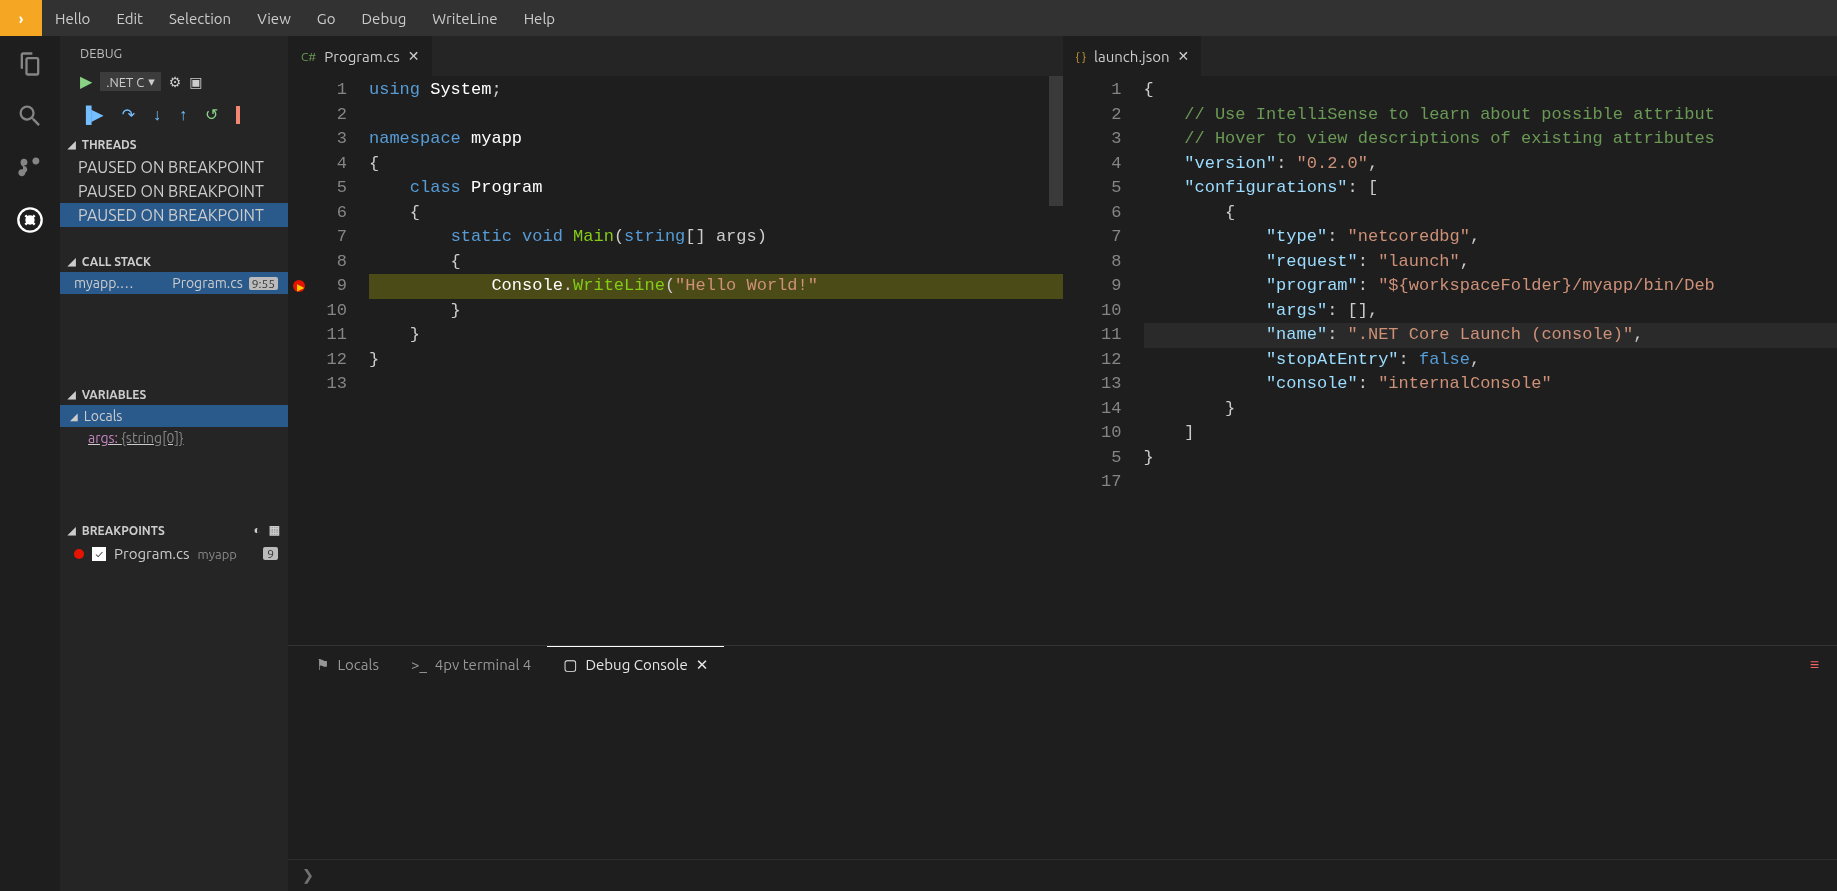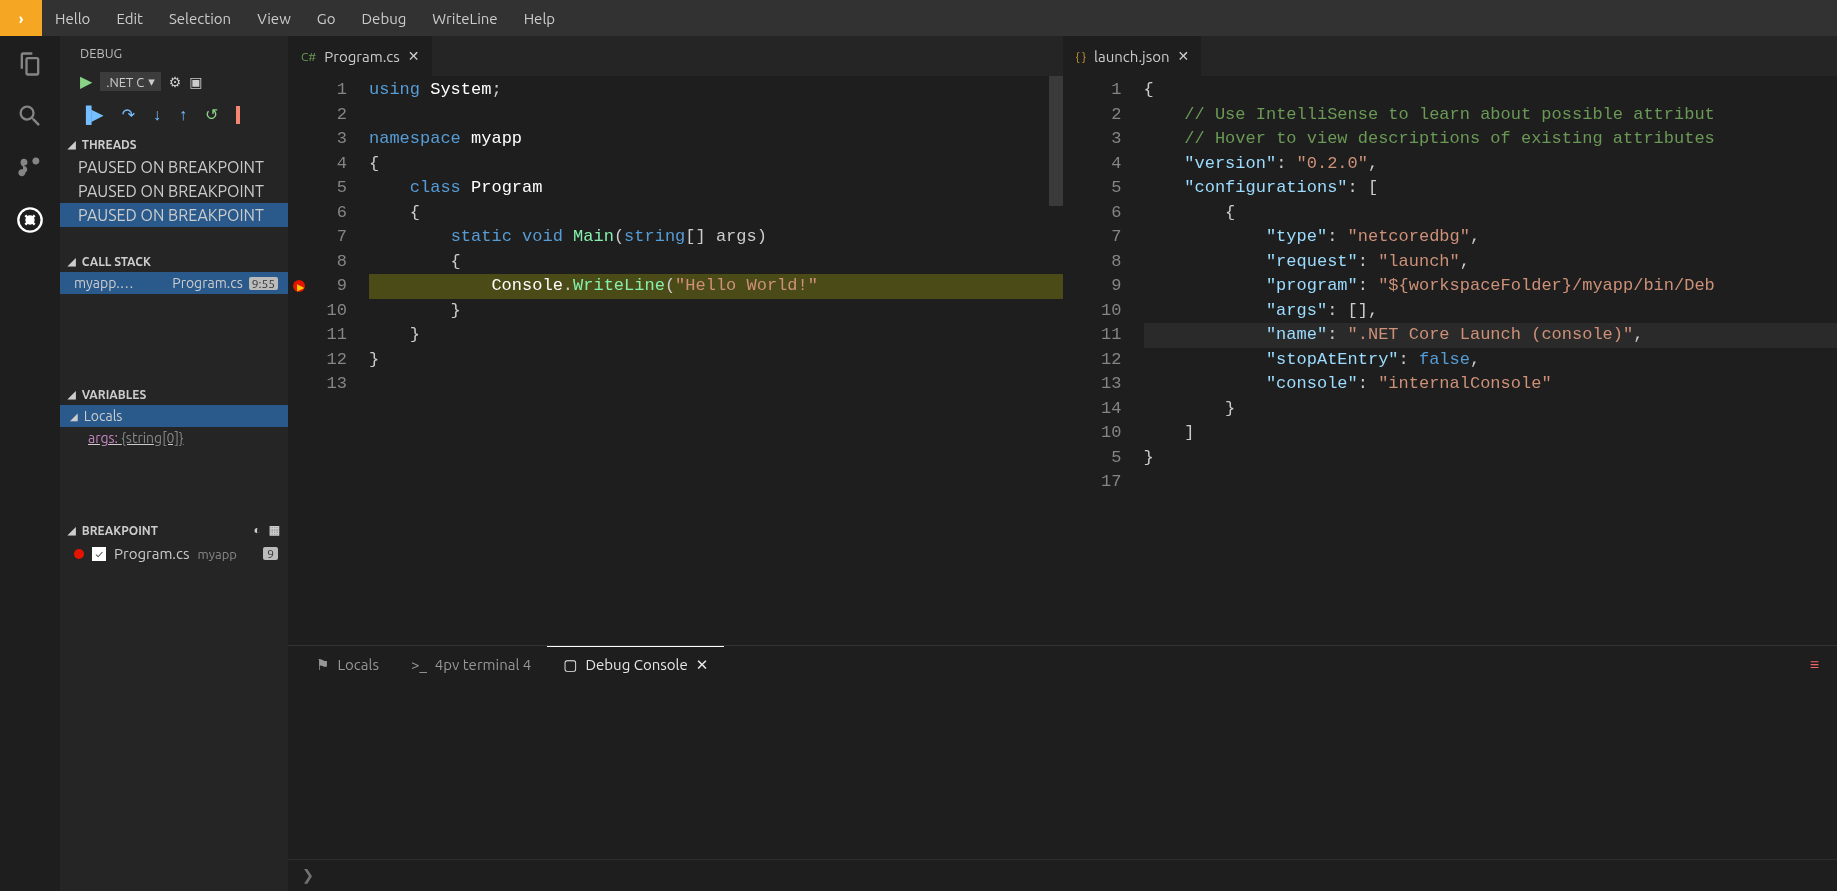--- a/index.html
+++ b/index.html
@@ -242,21 +242,21 @@
   font-size: 17px;
   line-height: 24.5px;
   padding-top: 2px;
   white-space: pre;
 }
 .code .line { height: 24.5px; }
 .code .line.current { background: #4b4b18; }
 .code .line.cursor { background: #2a2a2a; }
 .kw { color: #569cd6; }
 .cls { color: #ffffff; }
-.fn { color: #86efac; }
+.fn { color: #84cc16; }
 .str { color: #ce9178; }
 .cmt { color: #6a9955; }
 .key { color: #9cdcfe; }
 .num { color: #569cd6; }
 .minimap {
   position: absolute;
   right: 0; top: 0;
   width: 14px;
   height: 130px;
   background: #3a3a3a;
@@ -394,21 +394,21 @@
       </div>
     <div class="locals-header">
         <span class="twisty" style="margin-right:6px;font-size:10px">◢</span>
         <span>Locals</span>
       </div>
     <div class="var-row"><span class="var-name">args:</span> <span class="var-val">{string[0]}</span></div>
 
     <div style="height:70px"></div>
     <div class="section-header">
       <span class="twisty">◢</span>
-        <span>BREAKPOINT</span>
+        <span>BREAKPOINTS</span>
       <span class="right-icons">
           <span>◐</span>
           <span>▦</span>
         </span>
     </div>
     <div class="bp-row">
       <span class="bp-dot"></span>
       <span class="bp-check">✓</span>
       <span>Program.cs</span>
       <span class="bp-folder">myapp</span>

